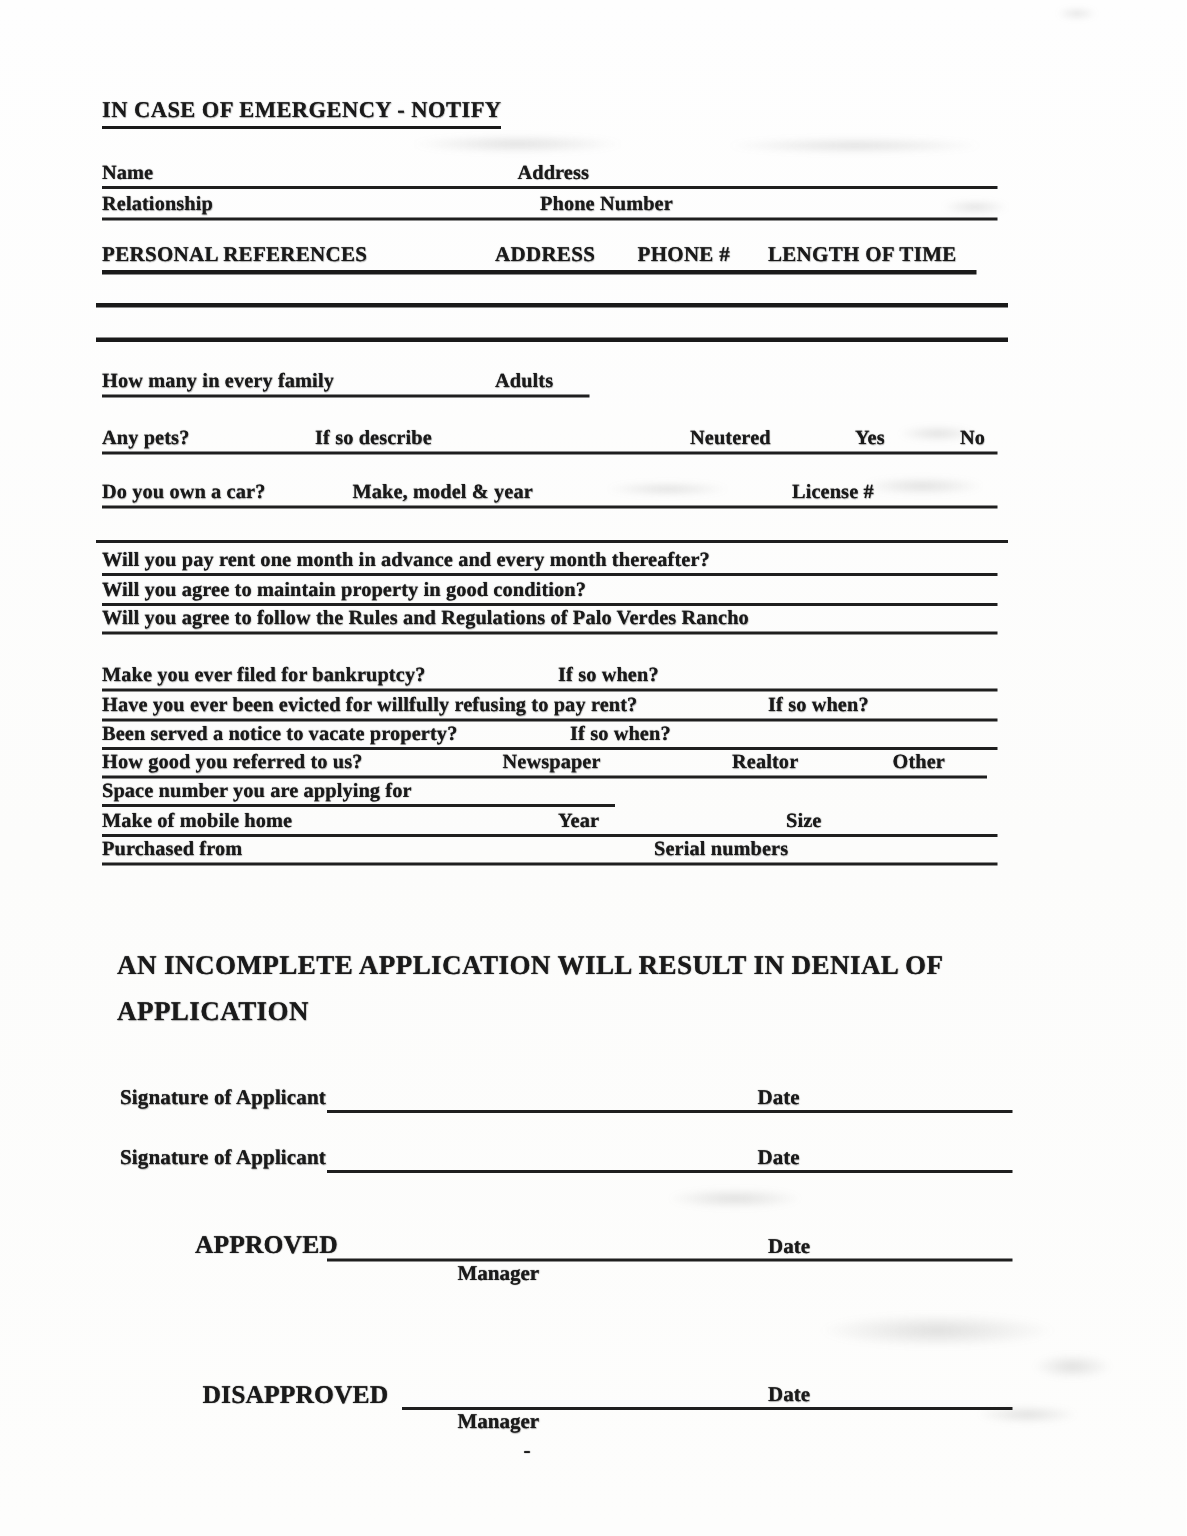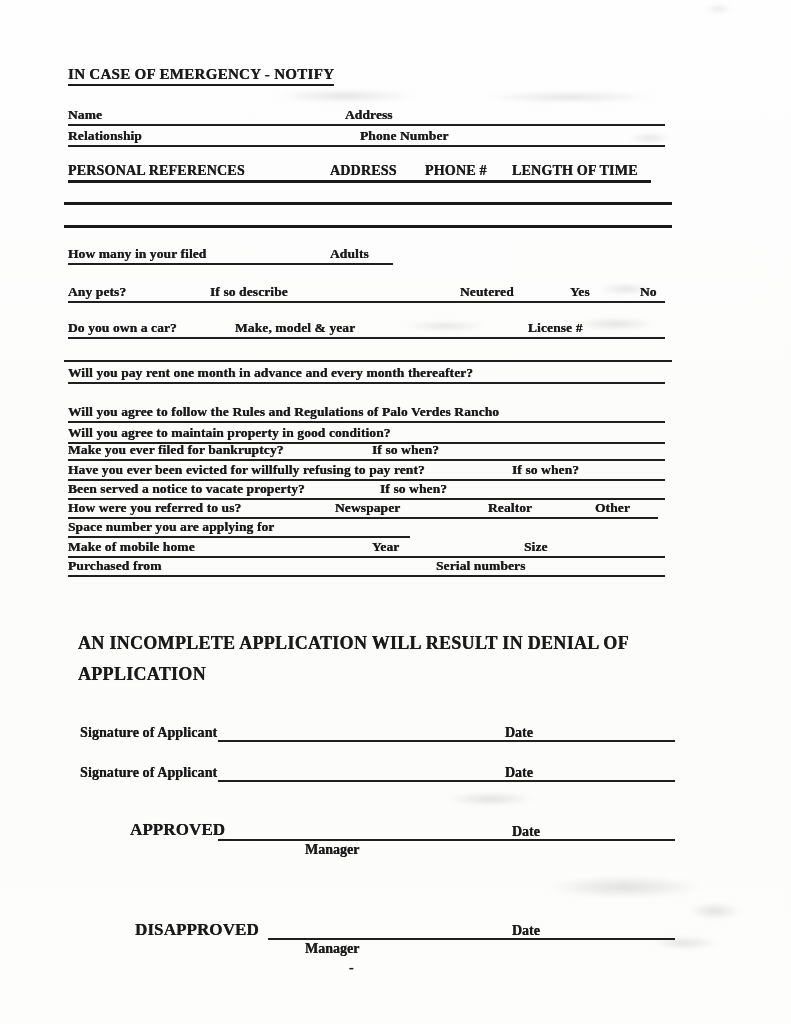--- a/index.html
+++ b/index.html
@@ -65,21 +65,21 @@
 
   <div class="row u" style="left:68px;top:127px;width:597px;">
     <span class="lbl txt" style="left:0;">Relationship</span>
     <span class="lbl txt" style="left:292px;">Phone Number</span>
   </div>
 
   <div class="row u3" style="left:64px;top:185px;width:608px;"></div>
   <div class="row u3" style="left:64px;top:208px;width:608px;"></div>
 
   <div class="row u" style="left:68px;top:245px;width:325px;">
-    <span class="lbl txt" style="left:0;">How many in your filed</span>
+    <span class="lbl txt" style="left:0;">How many in every family</span>
     <span class="lbl txt" style="left:262px;text-align:center;">Adults</span>
   </div>
 
   <div class="row u" style="left:68px;top:319px;width:597px;">
     <span class="lbl txt" style="left:0;">Do you own a car?</span>
     <span class="lbl txt" style="left:167px;">Make, model &amp; year</span>
     <span class="lbl txt" style="left:460px;">License #</span>
   </div>
 
   <div class="row u" style="left:68px;top:283px;width:597px;">
@@ -87,40 +87,40 @@
     <span class="lbl txt" style="left:142px;">If so describe</span>
     <span class="lbl txt" style="left:392px;">Neutered</span>
     <span class="lbl txt" style="left:502px;">Yes</span>
     <span class="lbl txt" style="left:572px;">No</span>
   </div>
   <div class="row u" style="left:64px;top:342px;width:608px;"></div>
 
   <div class="row u" style="left:68px;top:364px;width:597px;">
     <span class="lbl txt" style="left:0;">Will you pay rent one month in advance and every month thereafter?</span>
   </div>
-  <div class="row u" style="left:68px;top:384px;width:597px;margin-top:40px;">
+  <div class="row u" style="left:68px;top:384px;width:597px;">
     <span class="lbl txt" style="left:0;">Will you agree to maintain property in good condition?</span>
   </div>
   <div class="row u" style="left:68px;top:403px;width:597px;">
     <span class="lbl txt" style="left:0;">Will you agree to follow the Rules and Regulations of Palo Verdes Rancho</span>
   </div>
   <div class="row u" style="left:68px;top:441px;width:597px;">
     <span class="lbl txt" style="left:0;">Make you ever filed for bankruptcy?</span>
     <span class="lbl txt" style="left:304px;">If so when?</span>
   </div>
   <div class="row u" style="left:68px;top:461px;width:597px;">
     <span class="lbl txt" style="left:0;">Have you ever been evicted for willfully refusing to pay rent?</span>
     <span class="lbl txt" style="left:444px;">If so when?</span>
   </div>
   <div class="row u" style="left:68px;top:480px;width:597px;">
     <span class="lbl txt" style="left:0;">Been served a notice to vacate property?</span>
     <span class="lbl txt" style="left:312px;">If so when?</span>
   </div>
   <div class="row u" style="left:68px;top:499px;width:590px;">
-    <span class="lbl txt" style="left:0;">How were you referred to us?</span>
+    <span class="lbl txt" style="left:0;">How good you referred to us?</span>
     <span class="lbl txt" style="left:267px;">Newspaper</span>
     <span class="lbl txt" style="left:420px;">Realtor</span>
     <span class="lbl txt" style="left:527px;">Other</span>
   </div>
   <div class="row u" style="left:68px;top:518px;width:342px;">
     <span class="lbl txt" style="left:0;">Space number you are applying for</span>
   </div>
   <div class="row u" style="left:68px;top:557px;width:597px;">
     <span class="lbl txt" style="left:0;">Purchased from</span>
     <span class="lbl txt" style="left:368px;">Serial numbers</span>

